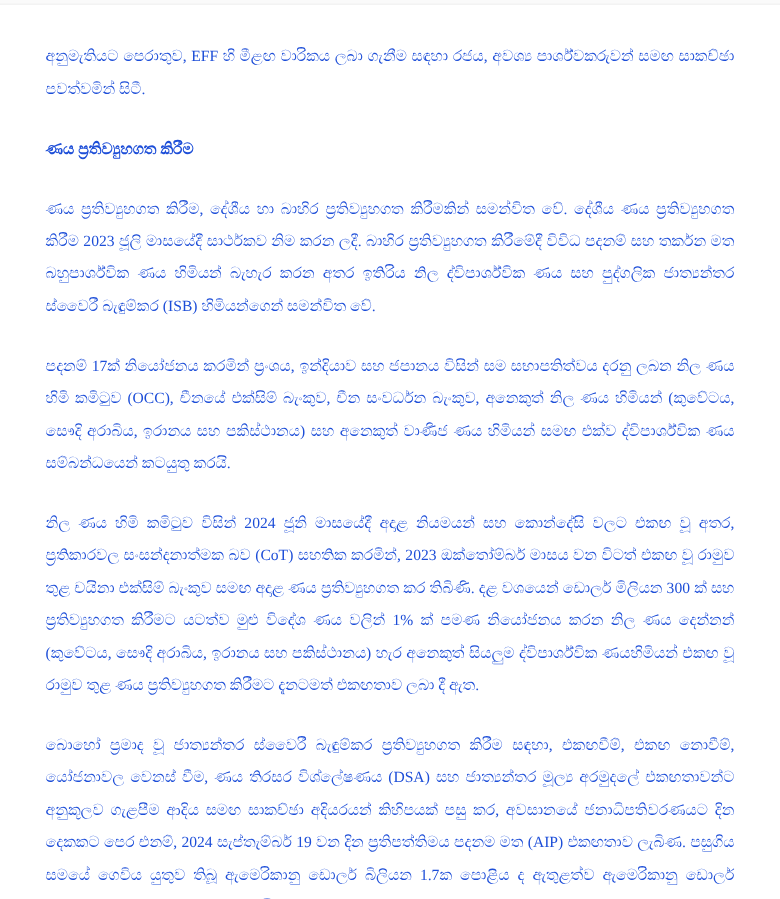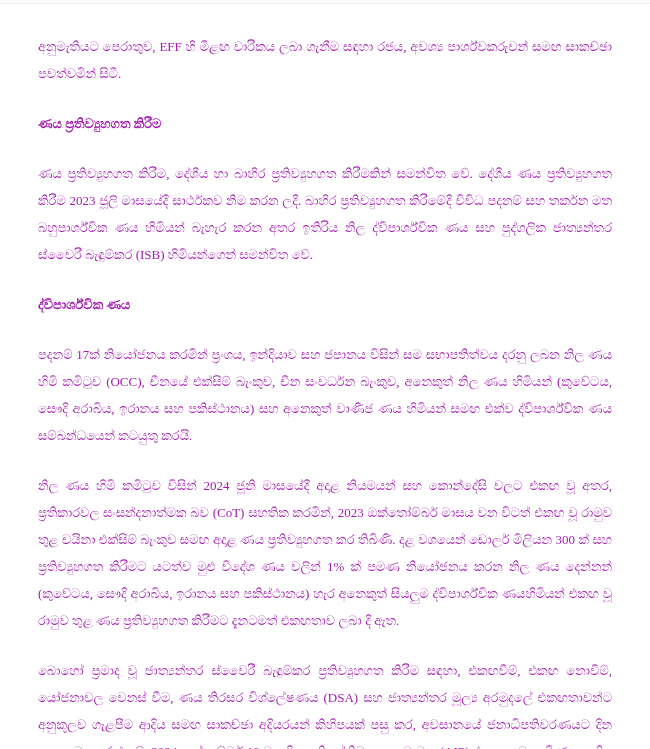--- a/index.html
+++ b/index.html
@@ -9,21 +9,21 @@
   }
   .page {
     position: relative;
     width: 650px;
     height: 749px;
     background: #ffffff;
     box-sizing: border-box;
     padding: 33px 38px 0 38px;
     overflow: hidden;
     font-family: "Liberation Serif", "DejaVu Serif", serif;
-    color: #a21caf;
+    color: #1d4ed8;
   }
   .page-top-edge {
     position: absolute;
     top: 0;
     left: 0;
     width: 100%;
     height: 3px;
     background: #fafafa;
     border-bottom: 1px solid #f1f1f1;
   }
@@ -46,21 +46,20 @@
 
 <div class="page">
   <div class="page-top-edge"></div>
 
   <p class="para">අනුමැතියට පෙරාතුව, EFF හි මීළඟ වාරිකය ලබා ගැනීම සඳහා රජය, අවශ්‍ය පාර්ශ්වකරුවන් සමඟ සාකච්ඡා පවත්වමින් සිටී.</p>
 
   <h2 class="heading">ණය ප්‍රතිව්‍යුහගත කිරීම</h2>
 
   <p class="para">ණය ප්‍රතිව්‍යුහගත කිරීම, දේශීය හා බාහිර ප්‍රතිව්‍යුහගත කිරීමකින් සමන්විත වේ. දේශීය ණය ප්‍රතිව්‍යුහගත කිරීම 2023 ජූලි මාසයේදී සාර්ථකව නිම කරන ලදී. බාහිර ප්‍රතිව්‍යුහගත කිරීමේදී විවිධ පදනම් සහ තර්කන මත බහුපාර්ශ්වික ණය හිමියන් බැහැර කරන අතර ඉතිරිය නිල ද්විපාර්ශ්වික ණය සහ පුද්ගලික ජාත්‍යන්තර ස්වෛරී බැඳුම්කර (ISB) හිමියන්ගෙන් සමන්විත වේ.</p>
 
-  <h2 class="heading">ද්විපාර්ශ්වික ණය</h2>
 
   <p class="para">පදනම් 17ක් නියෝජනය කරමින් ප්‍රංශය, ඉන්දියාව සහ ජපානය විසින් සම සභාපතිත්වය දරනු ලබන නිල ණය හිමි කමිටුව (OCC), චීනයේ එක්සිම් බැංකුව, චීන සංවර්ධන බැංකුව, අනෙකුත් නිල ණය හිමියන් (කුවේටය, සෞදි අරාබිය, ඉරානය සහ පකිස්ථානය) සහ අනෙකුත් වාණිජ ණය හිමියන් සමඟ එක්ව ද්විපාර්ශ්වික ණය සම්බන්ධයෙන් කටයුතු කරයි.</p>
 
   <p class="para">නිල ණය හිමි කමිටුව විසින් 2024 ජූනි මාසයේදී අදාළ නියමයන් සහ කොන්දේසි වලට එකඟ වූ අතර, ප්‍රතිකාරවල සංසන්දනාත්මක බව (CoT) සහතික කරමින්, 2023 ඔක්තෝම්බර් මාසය වන විටත් එකඟ වූ රාමුව තුළ චයිනා එක්සිම් බැංකුව සමඟ අදාළ ණය ප්‍රතිව්‍යුහගත කර තිබිණි. දළ වශයෙන් ඩොලර් මිලියන 300 ක් සහ ප්‍රතිව්‍යුහගත කිරීමට යටත්ව මුළු විදේශ ණය වලින් 1% ක් පමණ නියෝජනය කරන නිල ණය දෙන්නන් (කුවේටය, සෞදි අරාබිය, ඉරානය සහ පකිස්ථානය) හැර අනෙකුත් සියලුම ද්විපාර්ශ්වික ණයහිමියන් එකඟ වූ රාමුව තුළ ණය ප්‍රතිව්‍යුහගත කිරීමට දැනටමත් එකඟතාව ලබා දී ඇත.</p>
 
 
   <p class="para">බොහෝ ප්‍රමාද වූ ජාත්‍යන්තර ස්වෛරී බැඳුම්කර ප්‍රතිව්‍යුහගත කිරීම සඳහා, එකඟවීම්, එකඟ නොවීම්, යෝජනාවල වෙනස් වීම, ණය තිරසර විශ්ලේෂණය (DSA) සහ ජාත්‍යන්තර මූල්‍ය අරමුදලේ එකඟතාවන්ට අනුකූලව ගැළපීම ආදිය සමඟ සාකච්ඡා අදියරයන් කිහිපයක් පසු කර, අවසානයේ ජනාධිපතිවරණයට දින දෙකකට පෙර එනම්, 2024 සැප්තැම්බර් 19 වන දින ප්‍රතිපත්තිමය පදනම මත (AIP) එකඟතාව ලැබිණ. පසුගිය සමයේ ගෙවිය යුතුව තිබූ  ඇමෙරිකානු ඩොලර් බිලියන 1.7ක පොළිය ද ඇතුළත්ව ඇමෙරිකානු ඩොලර් බිලියන 14.2 ක ජාත්‍යන්තර ස්වෛරී බැඳුම්කර Ad Hoc Group (AHG) සහ Local banking</p>
 </div>
 
 </body></html>

